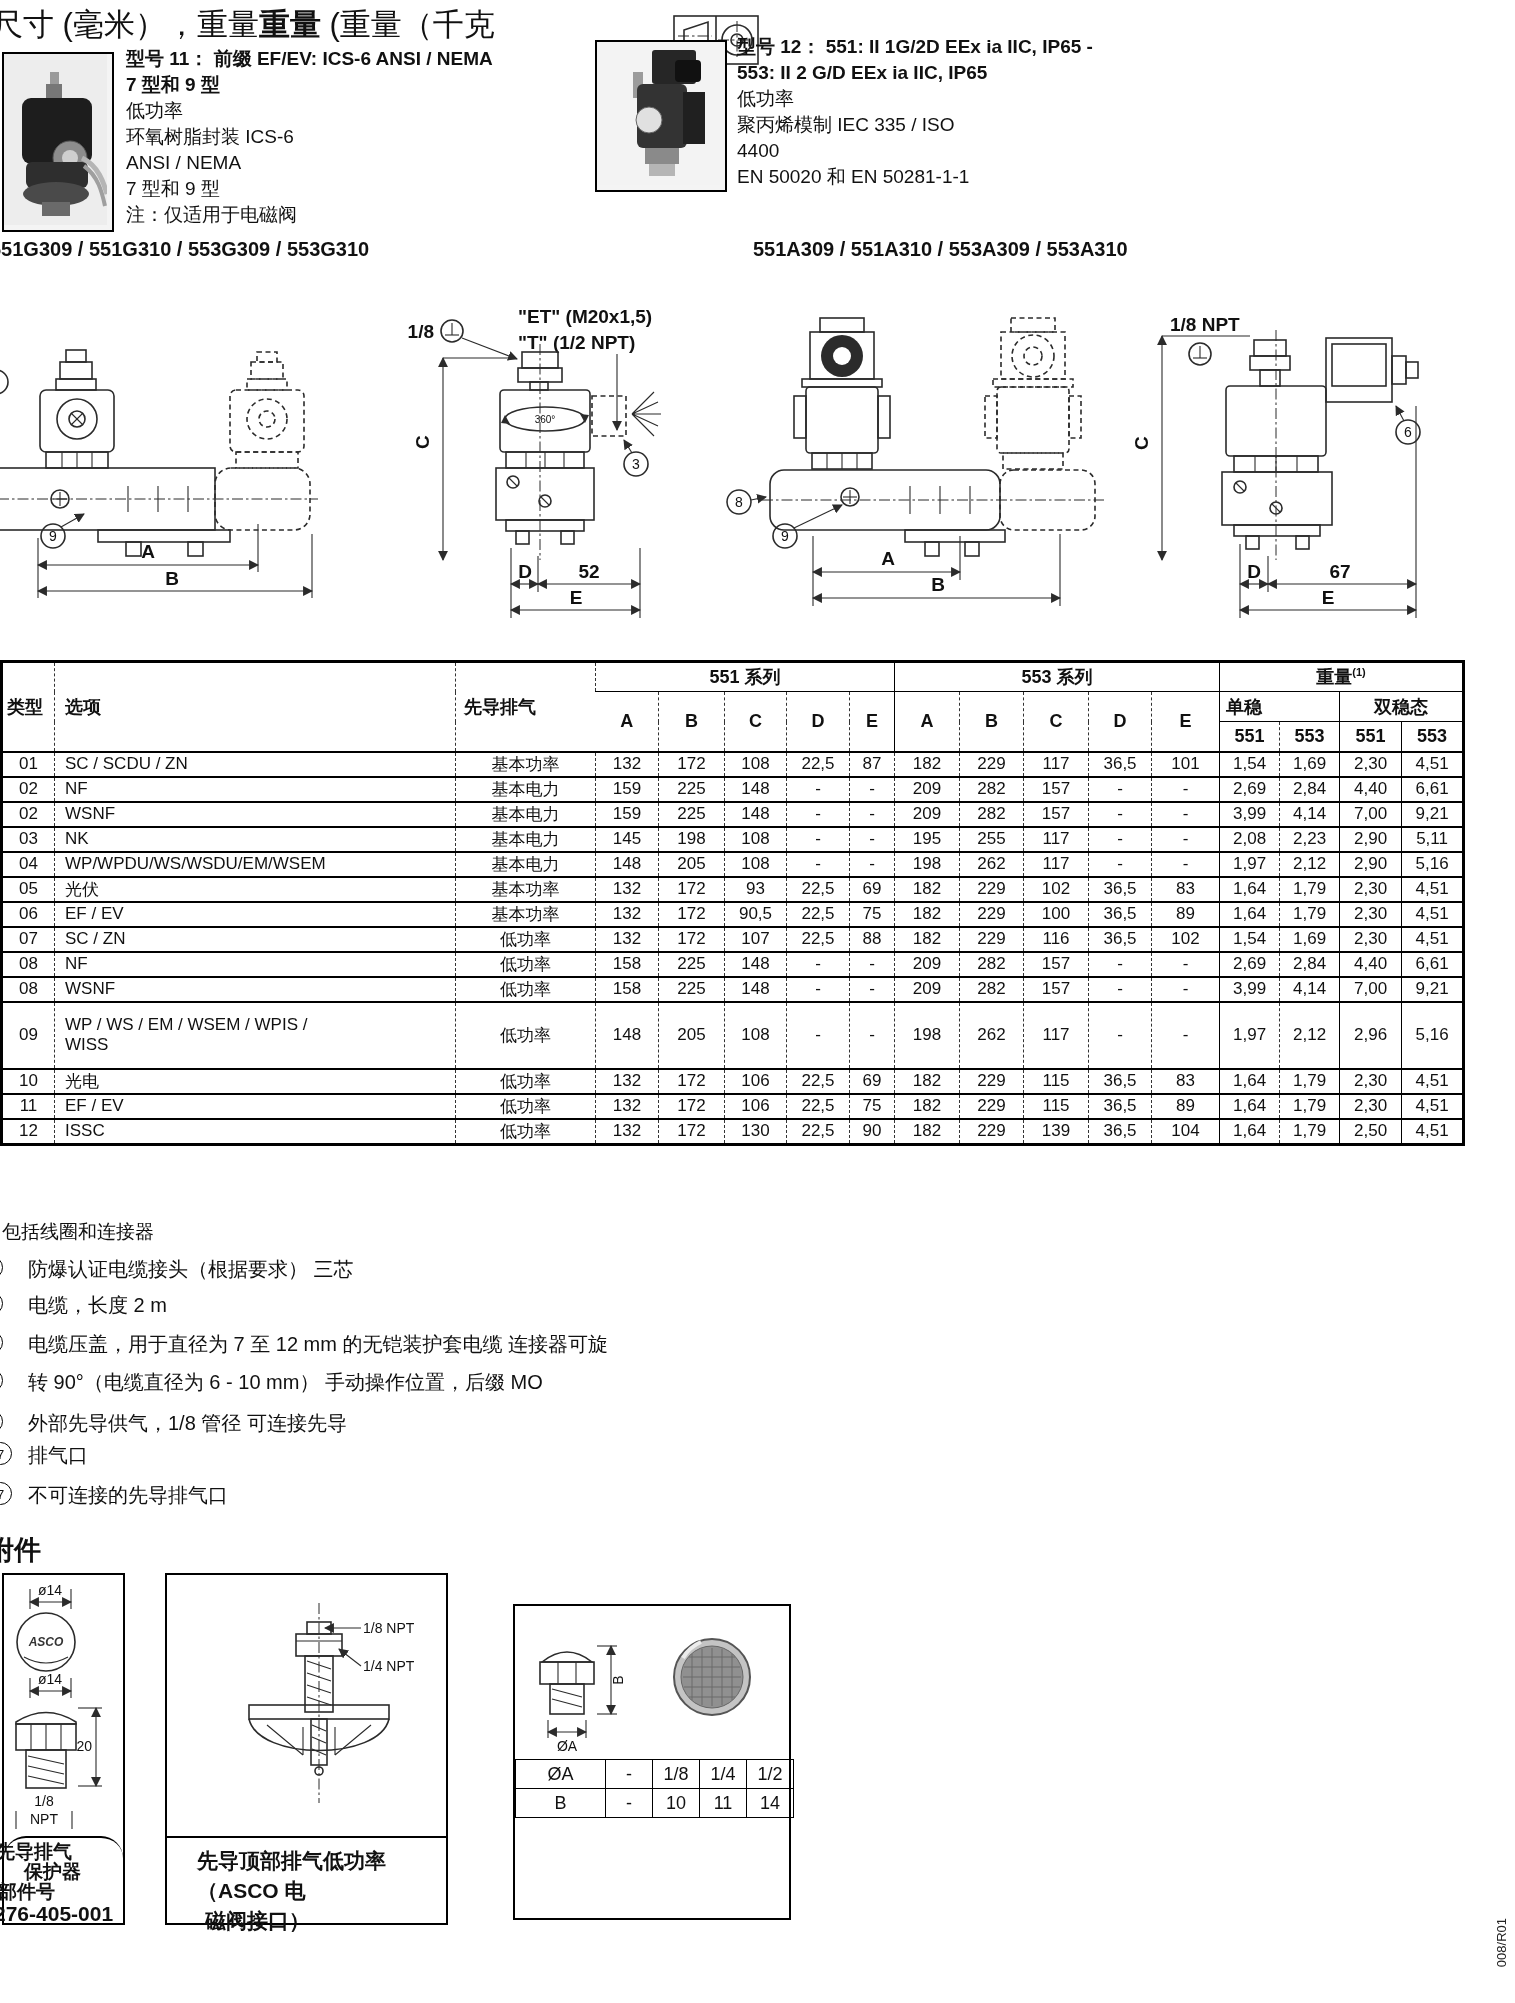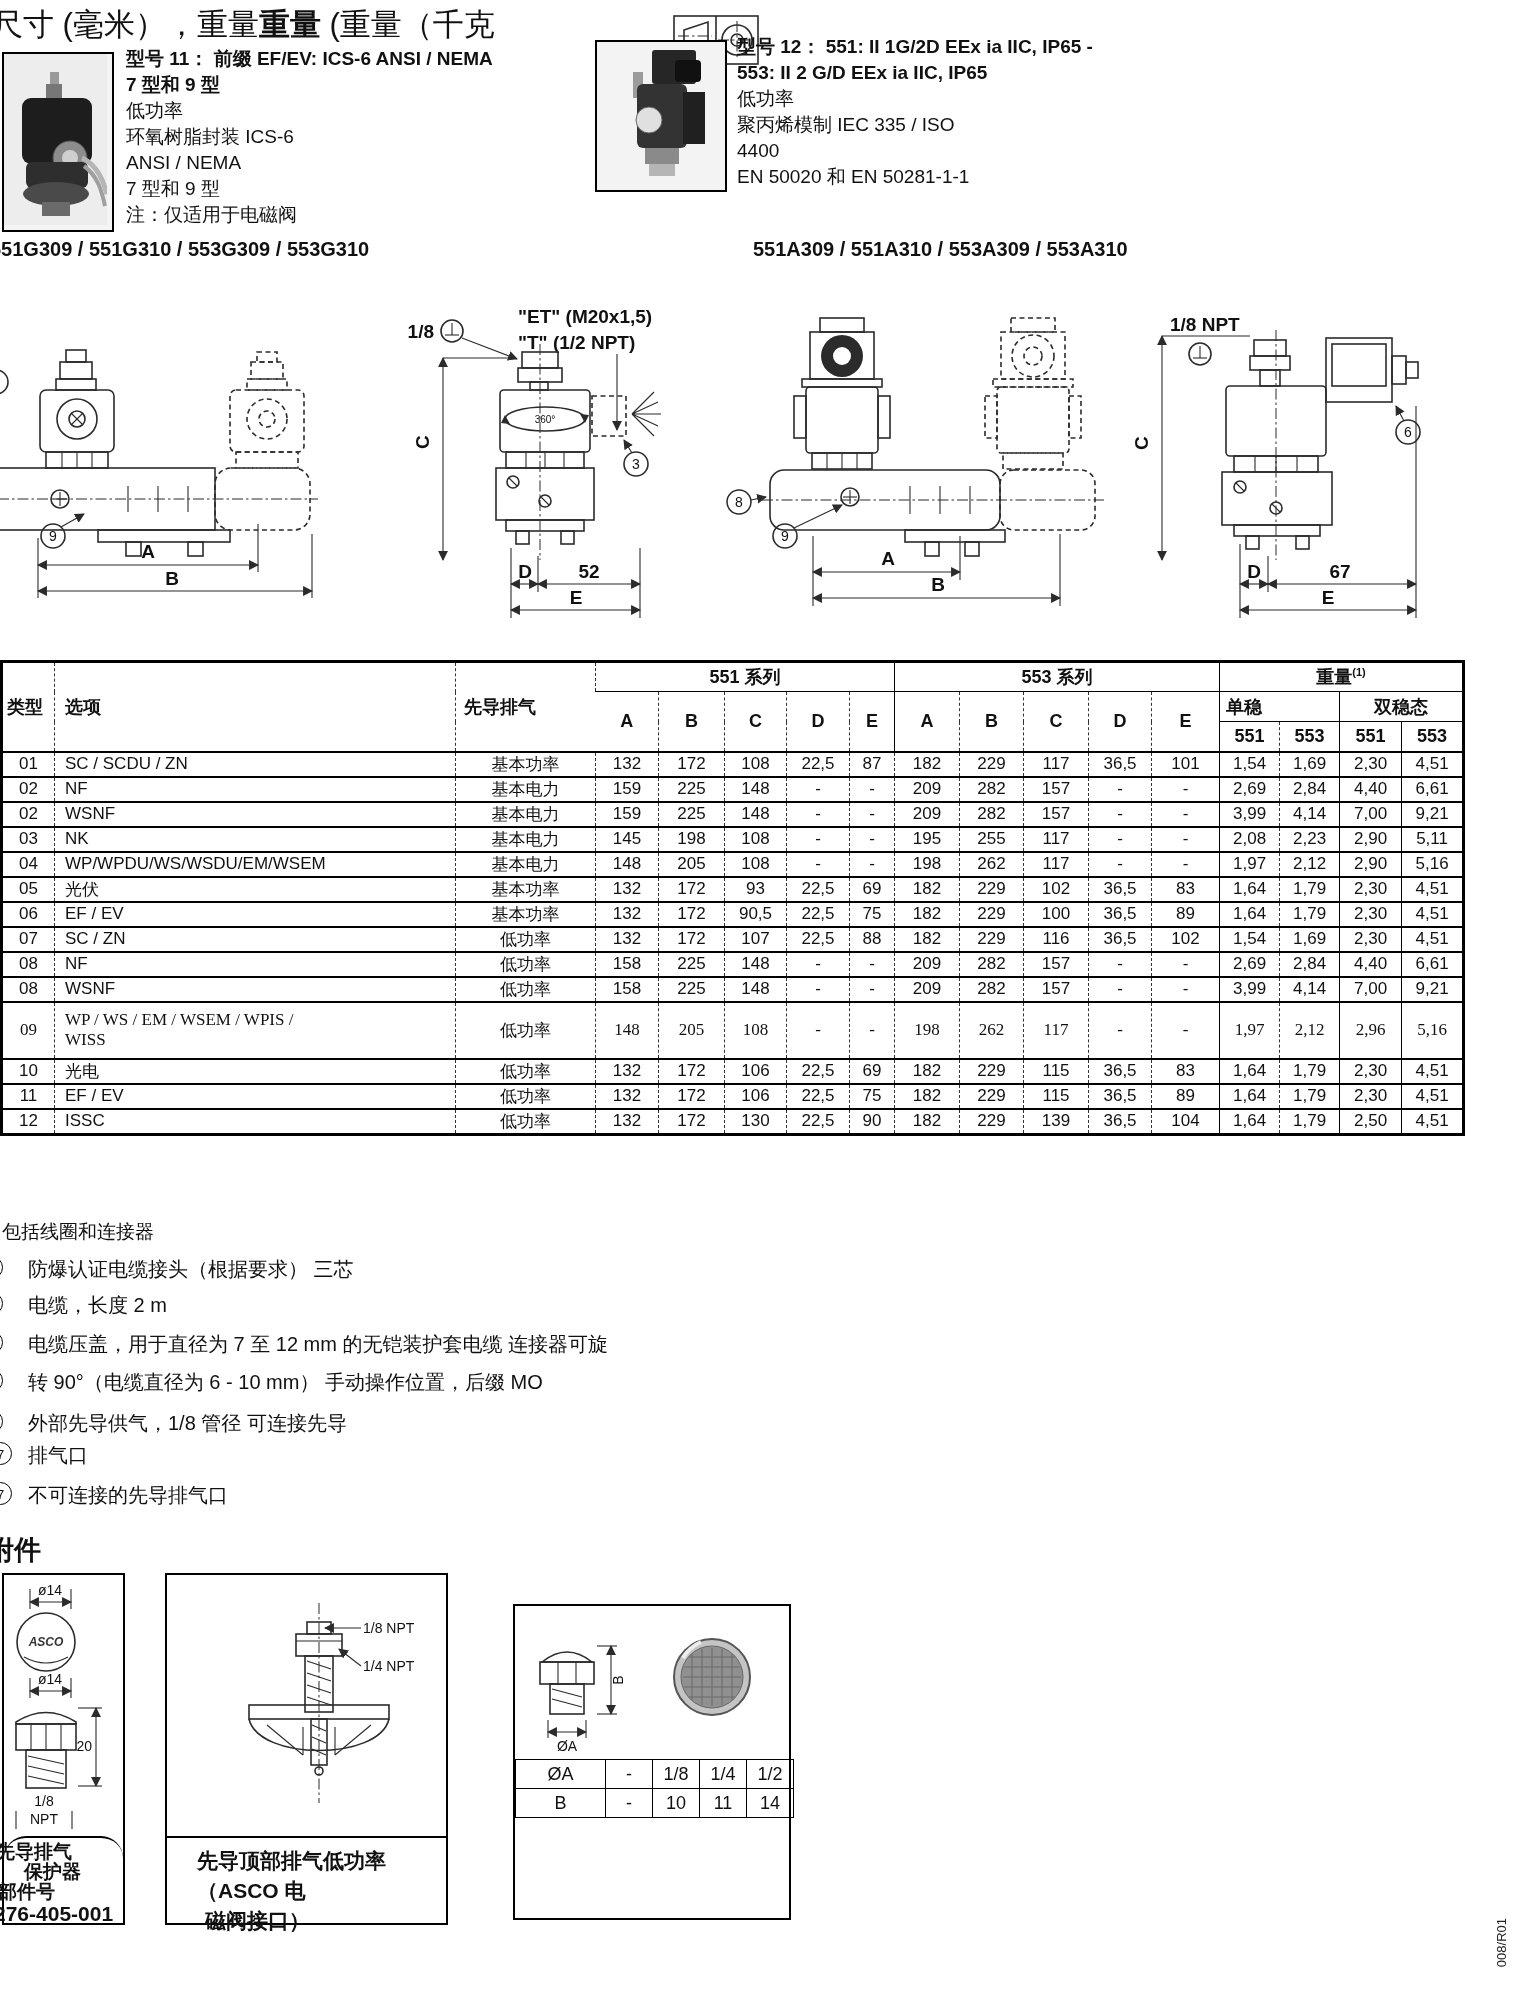--- a/index.html
+++ b/index.html
@@ -26,21 +26,21 @@
   .rot{font-size:10px;fill:#111;}
   
   #spec{border-collapse:collapse;table-layout:fixed;width:1462px;background:#fff;}
   #spec th,#spec td{border-left:1px dashed #333;padding:0 2px;text-align:center;
      font-size:17px;overflow:hidden;}
   #spec th{font-weight:bold;font-size:18px;}
   #spec th:first-child,#spec td:first-child{border-left:none;}
   #spec{border:3px solid #000;}
   #spec thead tr{height:30px;}
   #spec tbody tr{height:16px;border-top:2px solid #000;}
-  #spec tbody tr.tall{height:57px;font-family:Liberation Serif, serif;}
+  #spec tbody tr.tall{height:67px;}
   #spec thead{border-bottom:2.5px solid #000;}
   #spec .gline{border-bottom:1.5px solid #000;}
   #spec .sl{border-left:1.5px solid #000 !important;}
   #spec td.opt{text-align:left;padding-left:10px;white-space:pre-line;}
   sup{font-size:11px;}
   
   .fnote{font-size:19px;margin-top:13px;}
   .note{position:absolute;padding-left:26px;font-size:20px;white-space:nowrap;}
   .note .circ{position:absolute;top:0px;width:23px;height:23px;border:1.6px solid #000;
      border-radius:50%;font-size:13px;line-height:23px;text-align:center;background:#fff;box-sizing:border-box;}

